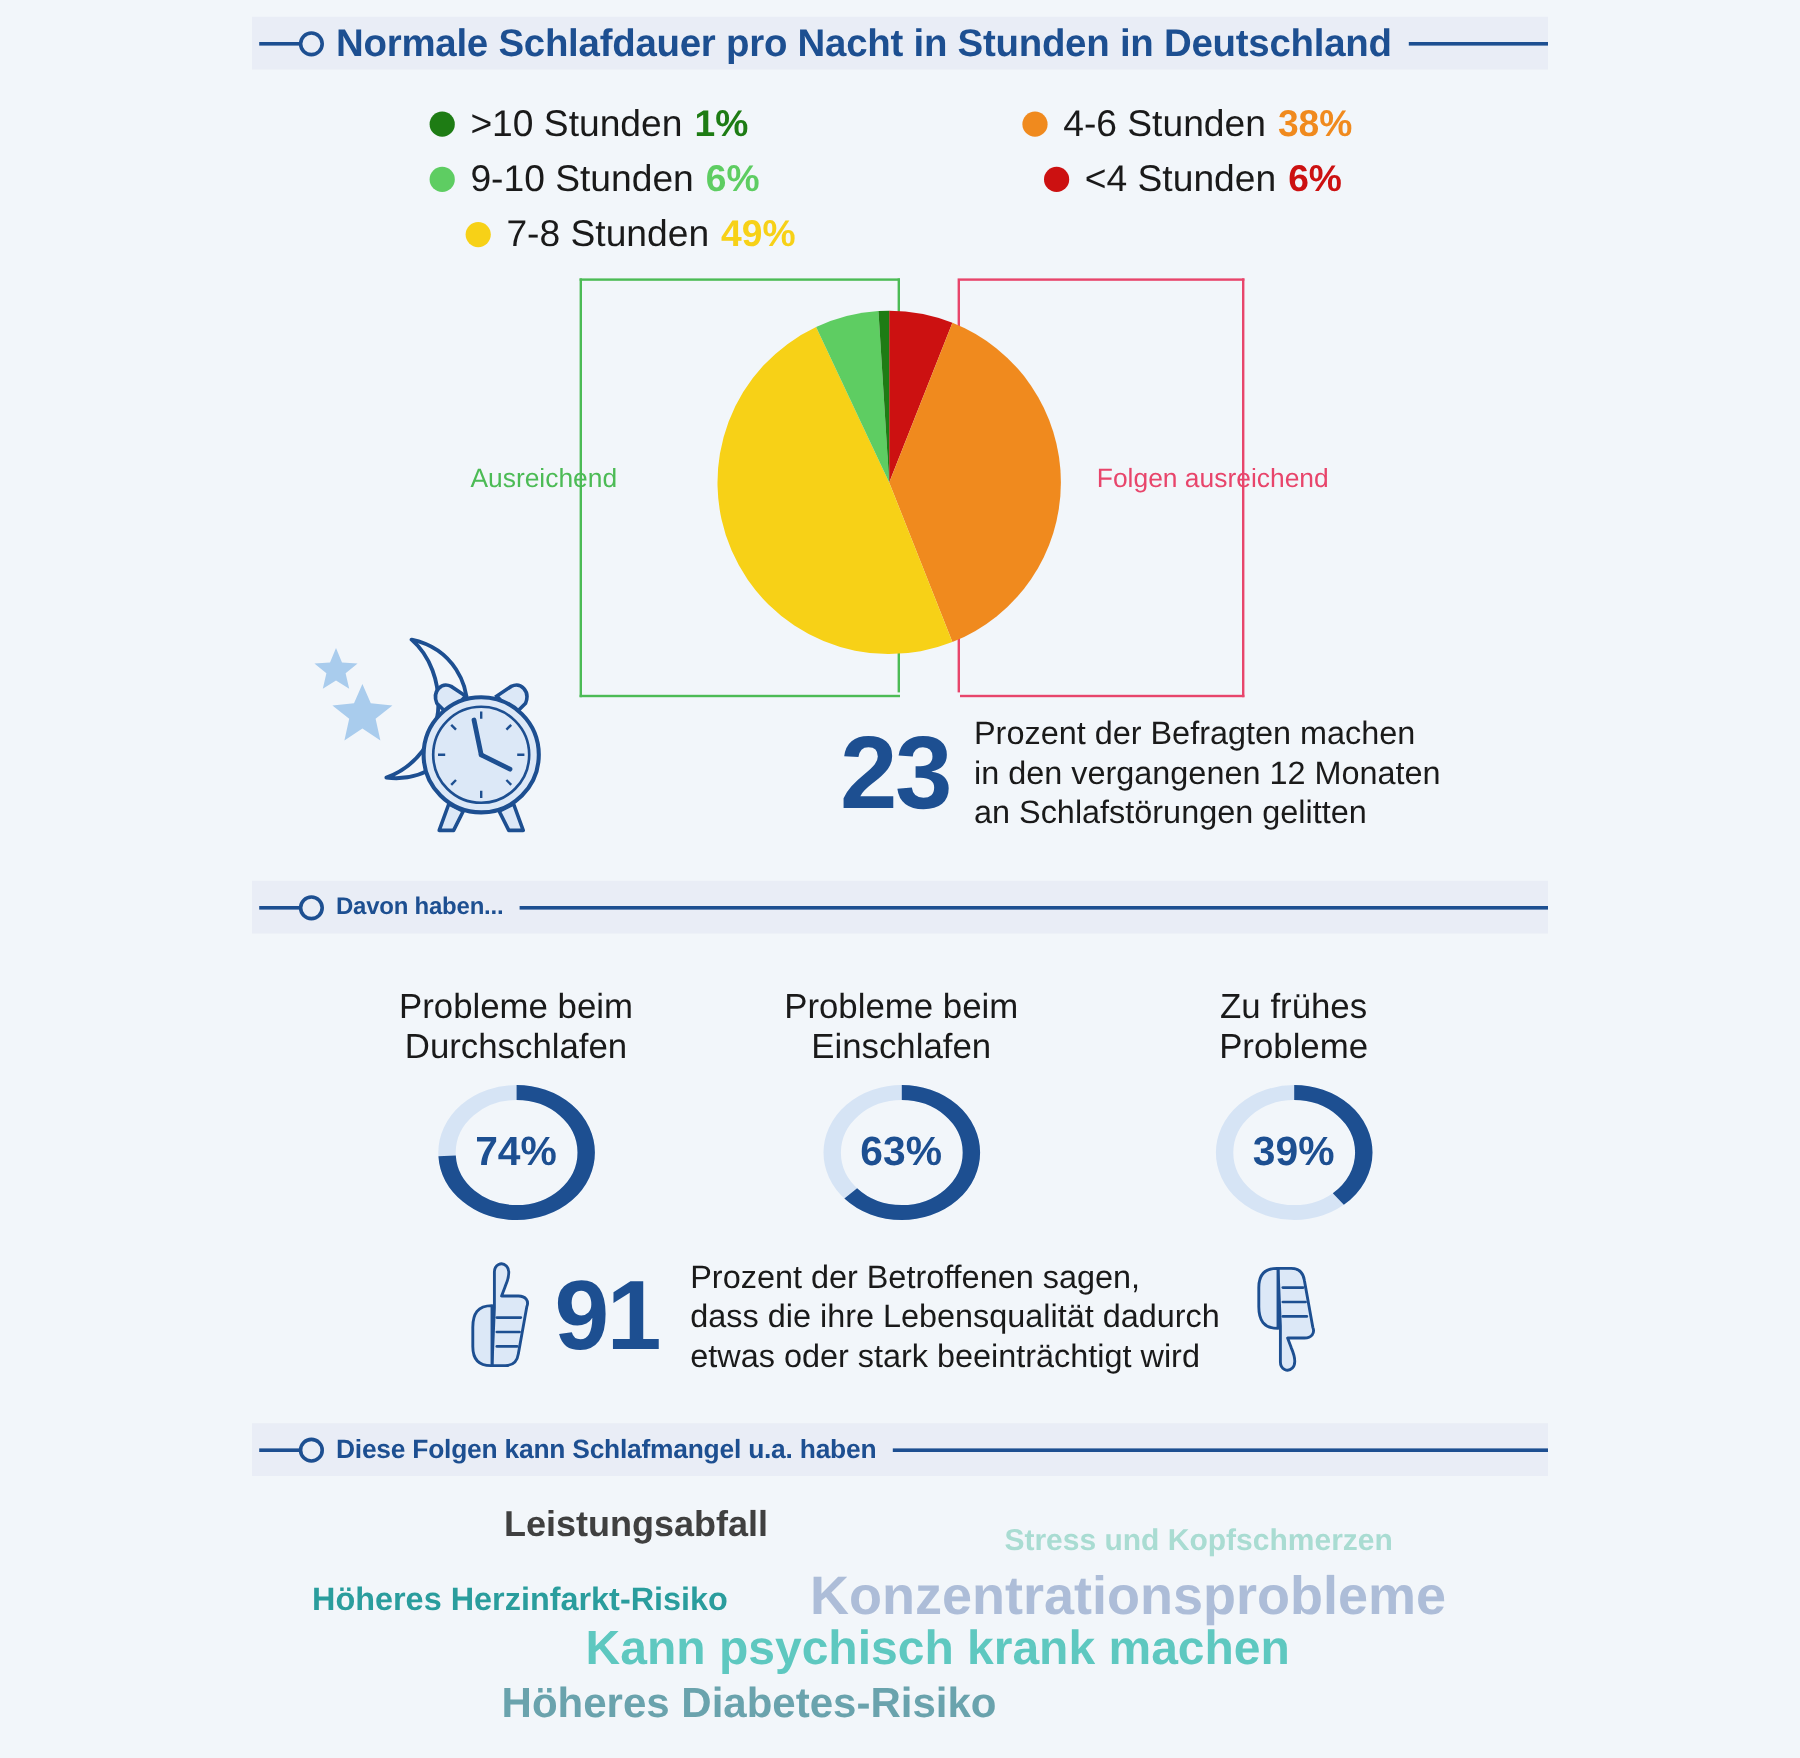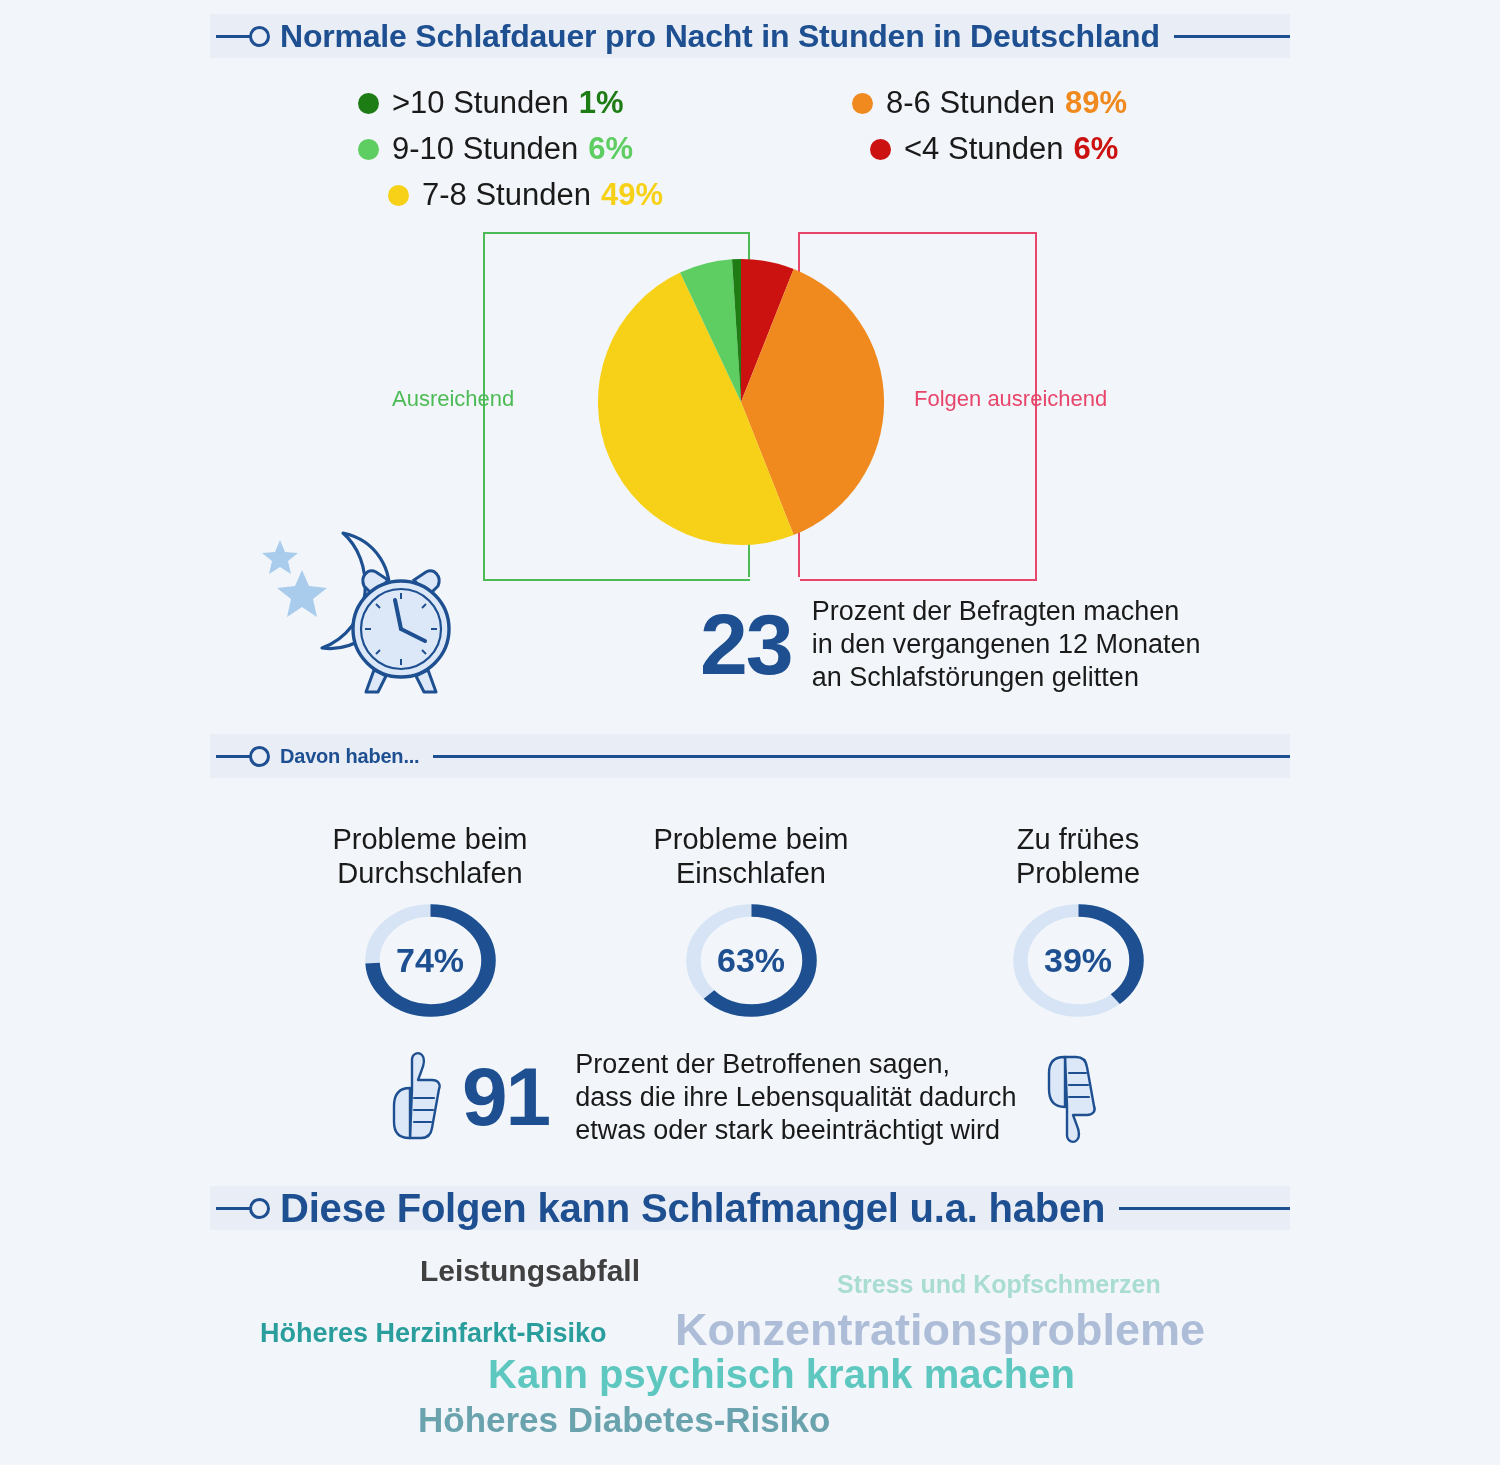--- a/index.html
+++ b/index.html
@@ -30,21 +30,21 @@
     color:#1d4f91;font-weight:bold;white-space:nowrap;
     margin:0 14px 0 10px;letter-spacing:-0.2px;
   }
   .band .rule-right{flex:1 1 auto;height:3px;background:#1d4f91;margin-right:0px;}
 
   #band1{top:14px;height:44px;}
   #band1 .btitle{font-size:32px;}
   #band2{top:734px;height:44px;}
   #band2 .btitle{font-size:20px;text-align:center;}
   #band3{top:1186px;height:44px;}
-  #band3 .btitle{font-size:40px;}
+  #band3 .btitle{font-size:22px;}
 
   
   #legend{position:absolute;left:352px;top:85px;width:860px;height:130px;}
   .legrow{position:absolute;display:flex;align-items:center;white-space:nowrap;}
   .legdot{width:21px;height:21px;border-radius:50%;margin-right:13px;flex:0 0 auto;}
   .leglabel{font-size:31px;color:#1a1a1a;}
   .legval{font-size:31px;font-weight:bold;margin-left:10px;}
 
   .lg-c0{left:6px;top:0px;}
   .lg-c1{left:6px;top:46px;}
@@ -140,22 +140,22 @@
       <span class="leglabel">9-10 Stunden</span>
       <span class="legval" style="color:#5ecd62">6%</span>
     </div>
     <div class="legrow lg-c2">
       <span class="legdot" style="background:#f7d117"></span>
       <span class="leglabel">7-8 Stunden</span>
       <span class="legval" style="color:#f7d117">49%</span>
     </div>
     <div class="legrow lg-c3">
       <span class="legdot" style="background:#f08a1e"></span>
-      <span class="leglabel">8-6 Stunden</span>
-      <span class="legval" style="color:#f08a1e">89%</span>
+      <span class="leglabel">4-6 Stunden</span>
+      <span class="legval" style="color:#f08a1e">38%</span>
     </div>
     <div class="legrow lg-c4">
       <span class="legdot" style="background:#cc1111"></span>
       <span class="leglabel">&lt;4 Stunden</span>
       <span class="legval" style="color:#cc1111">6%</span>
     </div>
   </div>
 
   <div id="pieblock">
     <div class="bracket" id="bracket-left"></div>

